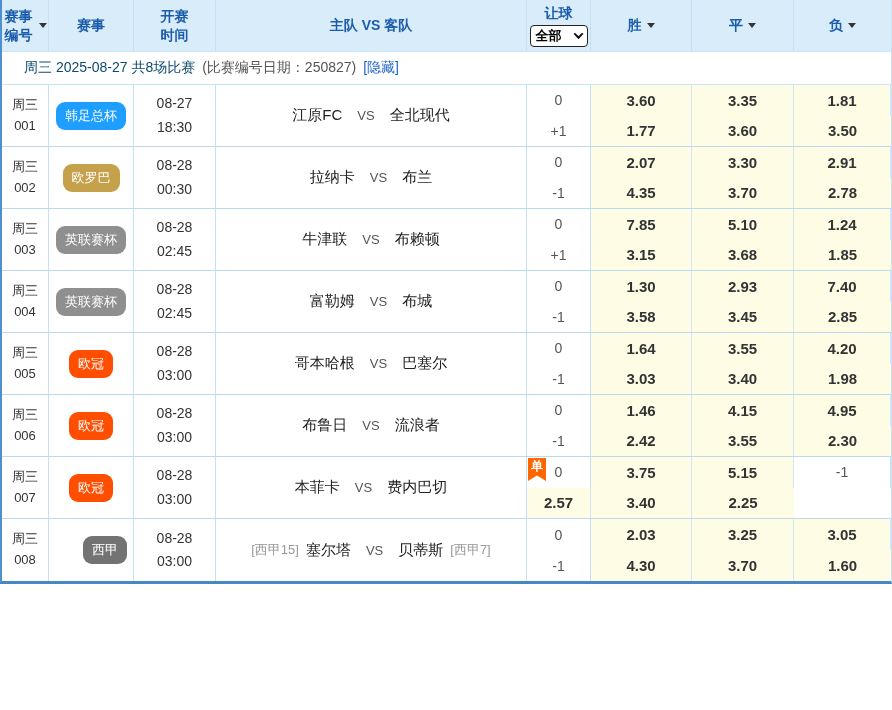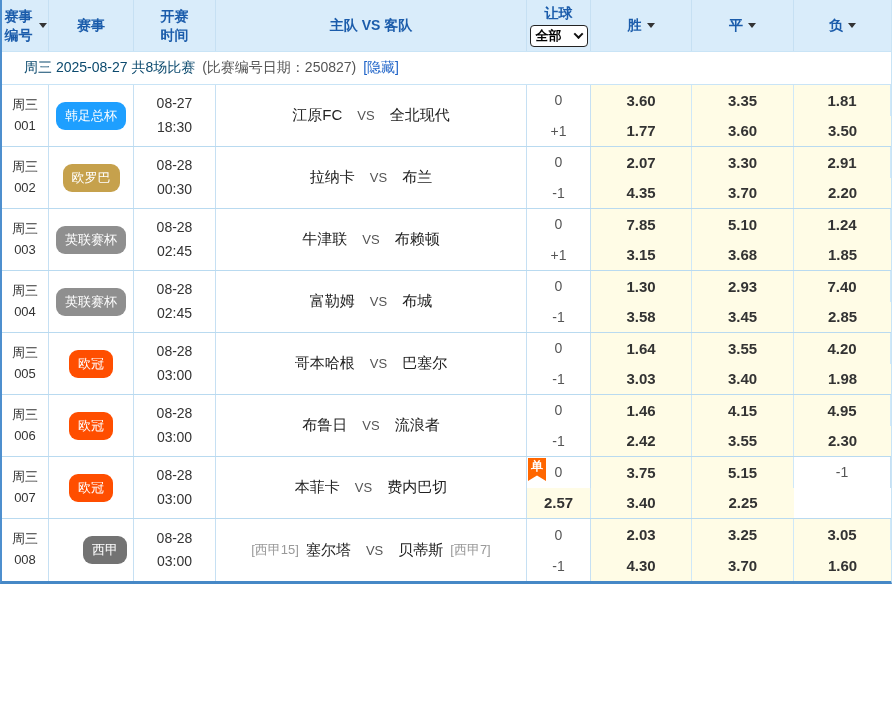--- a/index.html
+++ b/index.html
@@ -213,21 +213,21 @@
             <span>0</span>
           </div>
       <div class="ocell line0">2.07</div>
       <div class="ocell line0">3.30</div>
       <div class="ocell line0">2.91</div>
       <div class="hcell">
             <span>-1</span>
           </div>
       <div class="ocell">4.35</div>
       <div class="ocell">3.70</div>
-      <div class="ocell">2.20</div>
+      <div class="ocell">2.78</div>
     </div>
   </div>
 
   <div class="row">
     <div class="cell c-no">
       <div>周三</div>
       <div>003</div>
     </div>
     <div class="cell c-league">
       <span class="badge" style="background: rgb(143, 143, 143);">英联赛杯</span>

